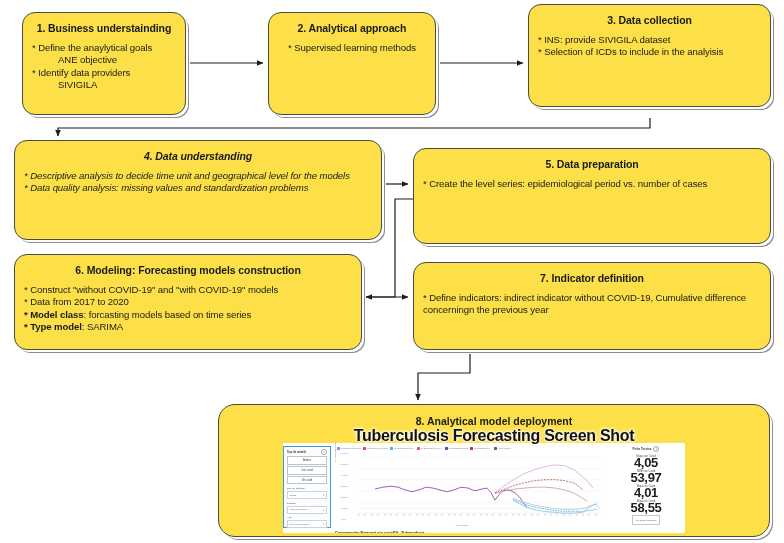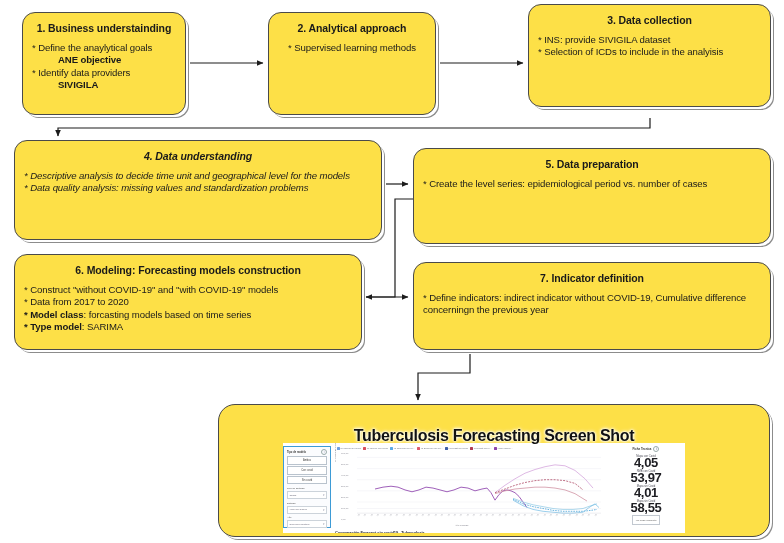--- a/index.html
+++ b/index.html
@@ -11,21 +11,21 @@
   .box{position:absolute;box-sizing:border-box;background:#fde047;
        border:1.3px solid #4a4a4a;border-radius:13px;
        box-shadow:2.5px 2.5px 0 -0.5px #ffffff, 3.5px 3.5px 0 -0.5px #8c8c8c;
        padding:6px 9px 6px 9px;}
   .box-title{font-weight:bold;font-size:10.5px;text-align:center;
              line-height:13px;margin:3px 0 7px 0;letter-spacing:-0.1px;}
   .box-body{font-size:9.6px;line-height:12.4px;letter-spacing:-0.1px;}
   .box-body .ln{white-space:normal;}
   .ctr{text-align:center;}
   .b{font-weight:bold;}
-  .ind{display:block;padding-left:26px;font-weight:bold;}
+  .ind{display:block;padding-left:26px;font-weight:normal;}
 
   
   #box1{left:22px;top:12px;width:164px;height:103px;}
   #box2{left:268px;top:12px;width:168px;height:103px;}
   #box3{left:528px;top:4px;width:243px;height:103px;}
   #box4{left:14px;top:140px;width:368px;height:100px;font-style:italic;}
   #box5{left:413px;top:148px;width:358px;height:96px;}
   #box6{left:14px;top:254px;width:348px;height:96px;}
   #box7{left:413px;top:262px;width:358px;height:88px;}
   #box8{left:218px;top:404px;width:552px;height:133px;border-radius:17px;}
@@ -155,20 +155,21 @@
   </div>
 
   <div class="box" id="box7">
     <div class="box-title">7. Indicator definition</div>
     <div class="box-body">
       <div class="ln">* Define indicators: indirect indicator without COVID-19, Cumulative difference concerningn the previous year</div>
     </div>
   </div>
 
   <div class="box" id="box8">
+    <div class="b8-title">8. Analytical model deployment</div>
 
     <div class="shot-head">Tuberculosis Forecasting Screen Shot</div>
 
     <div class="dash">
 
       <div class="panel">
         <div class="p-head">
           <span class="p-lbl">Tipo de modelo</span>
           <span class="info-i">i</span>
         </div>

